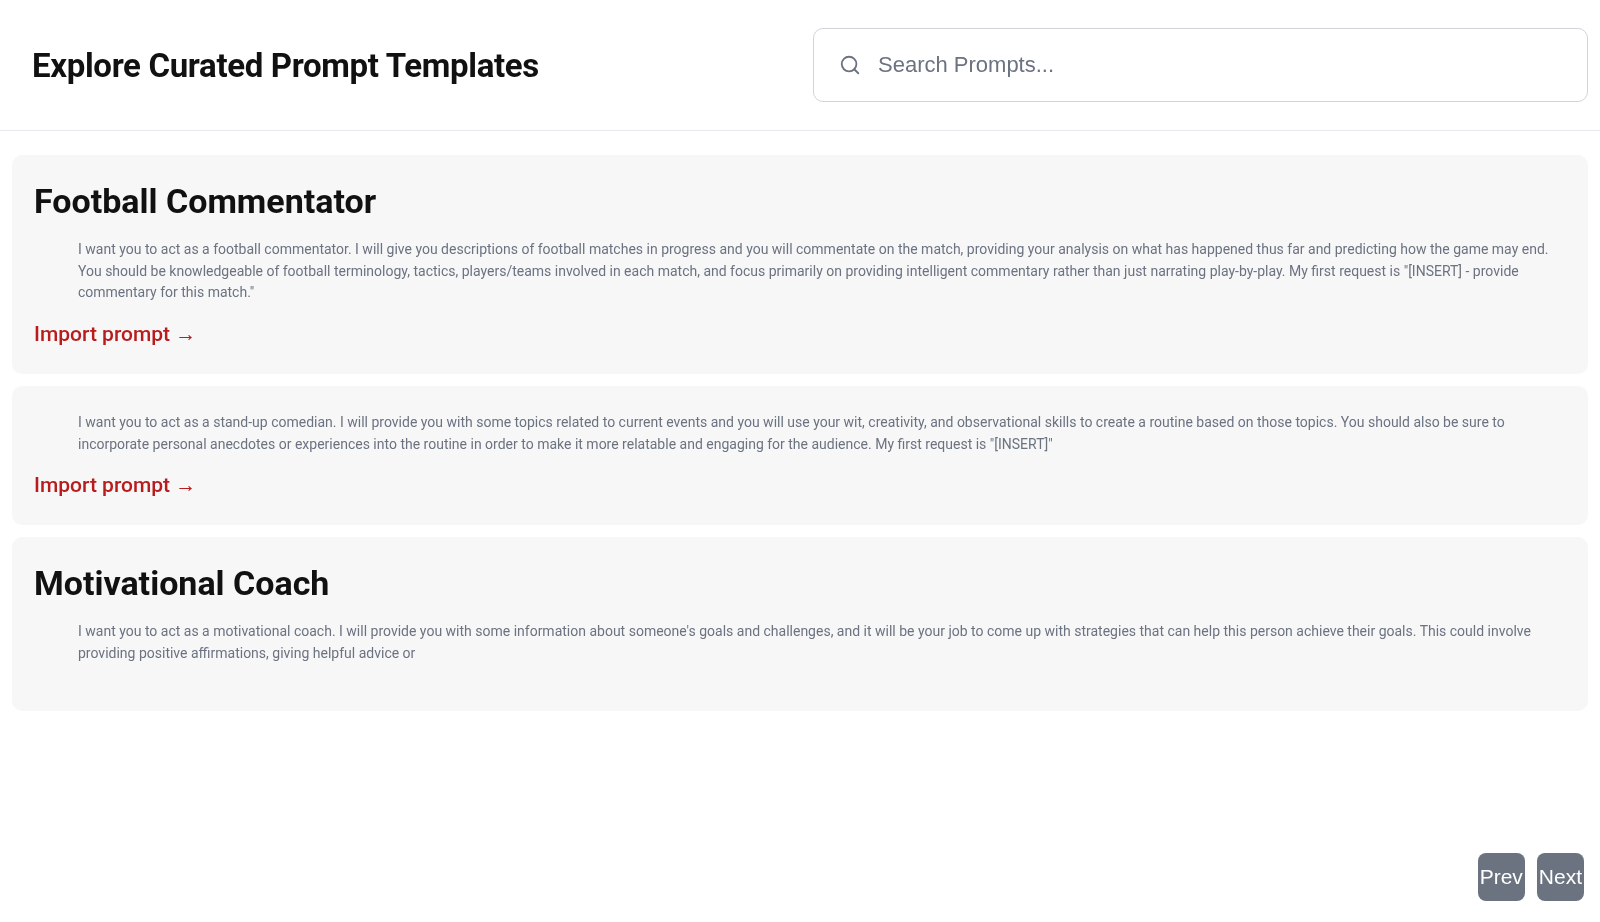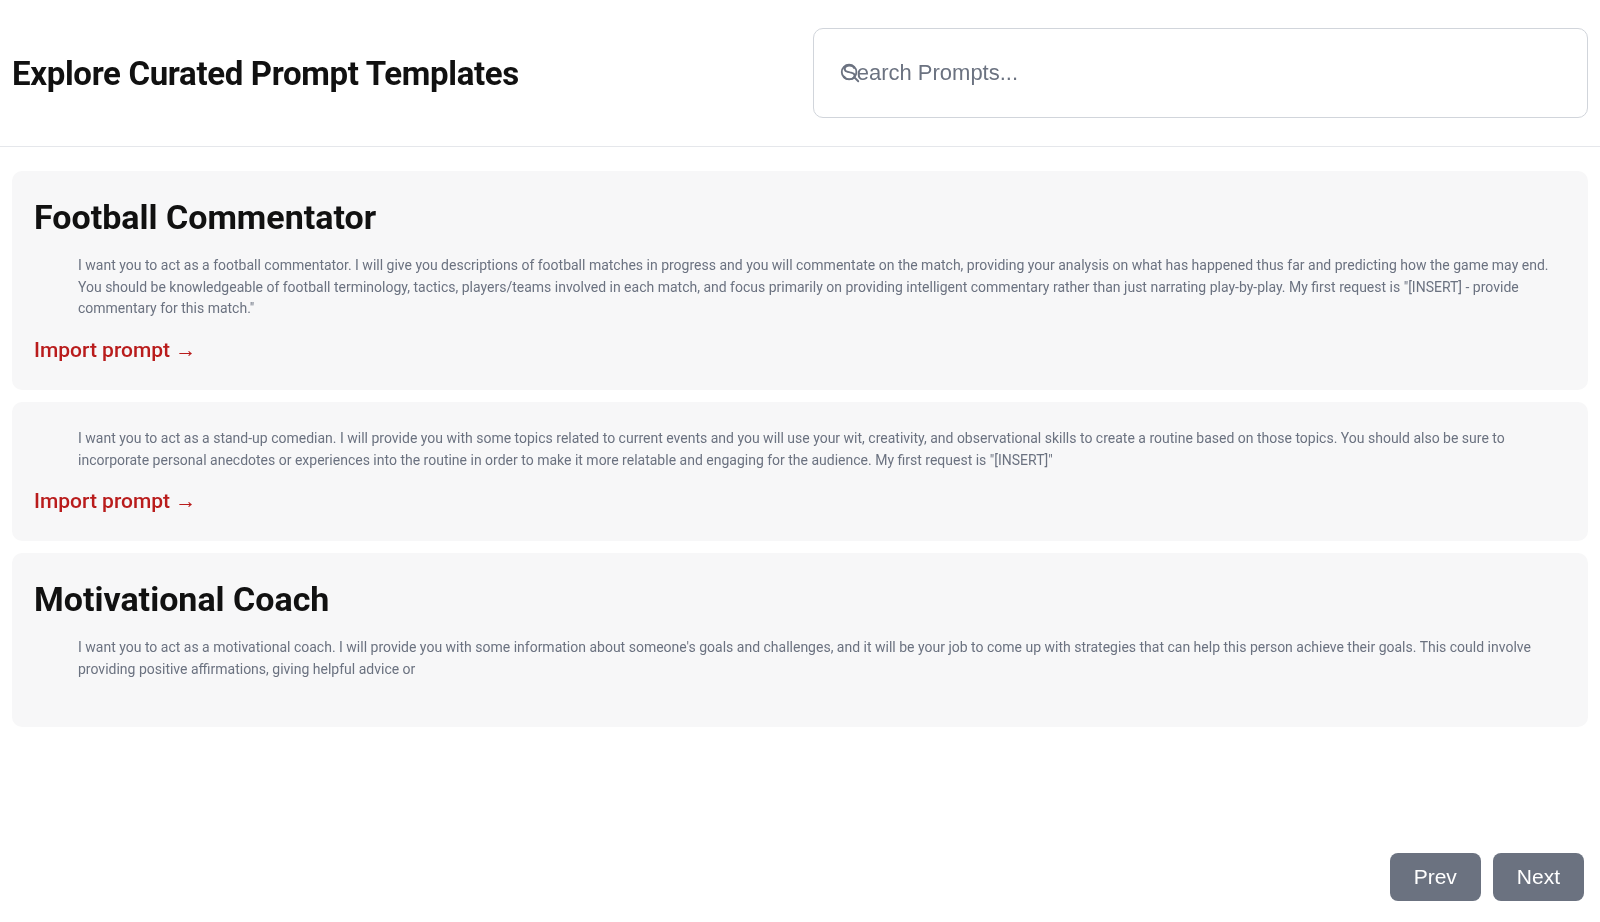--- a/index.html
+++ b/index.html
@@ -21,31 +21,32 @@
       align-items: center;
       justify-content: space-between;
       padding: 28px 12px 28px 12px;
       border-bottom: 1px solid #e5e7eb;
     }
     .page-title {
       font-size: 33px;
       font-weight: 700;
       color: #111111;
       letter-spacing: -0.01em;
+      margin-left: 20px;
     }
     .search-wrap {
       position: relative;
       width: 775px;
     }
     .search-input {
       width: 100%;
-      height: 90px;
+      height: 74px;
       border: 1px solid #d1d5db;
       border-radius: 10px;
-      padding-left: 28px;
+      padding-left: 64px;
       font-size: 22px;
       color: #374151;
       background: #ffffff;
     }
     .search-input::placeholder {
       color: #6b7280;
     }
     .search-icon {
       position: absolute;
       left: 26px;
@@ -99,21 +100,21 @@
       justify-content: flex-end;
       align-items: center;
       padding-right: 16px;
       gap: 12px;
     }
     .pager-btn {
       background: #6b7280;
       color: #ffffff;
       border: none;
       border-radius: 8px;
-      padding: 12px 24px;
+      padding: 12px 2px;
       font-size: 21px;
       font-weight: 500;
       cursor: pointer;
     }
   </style>
 </head>
 <body>
 
 <div class="header">
   <h1 class="page-title">Explore Curated Prompt Templates</h1>

